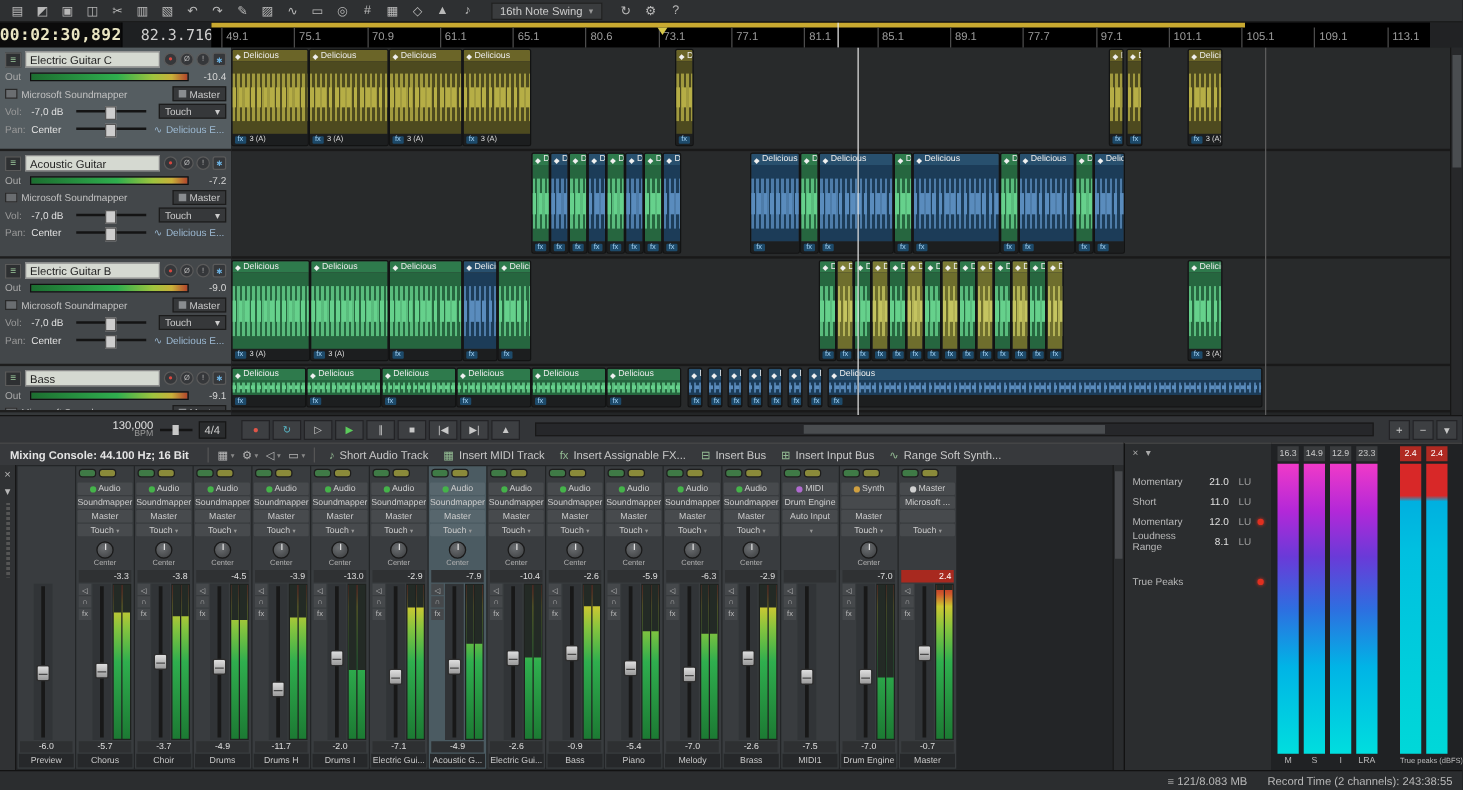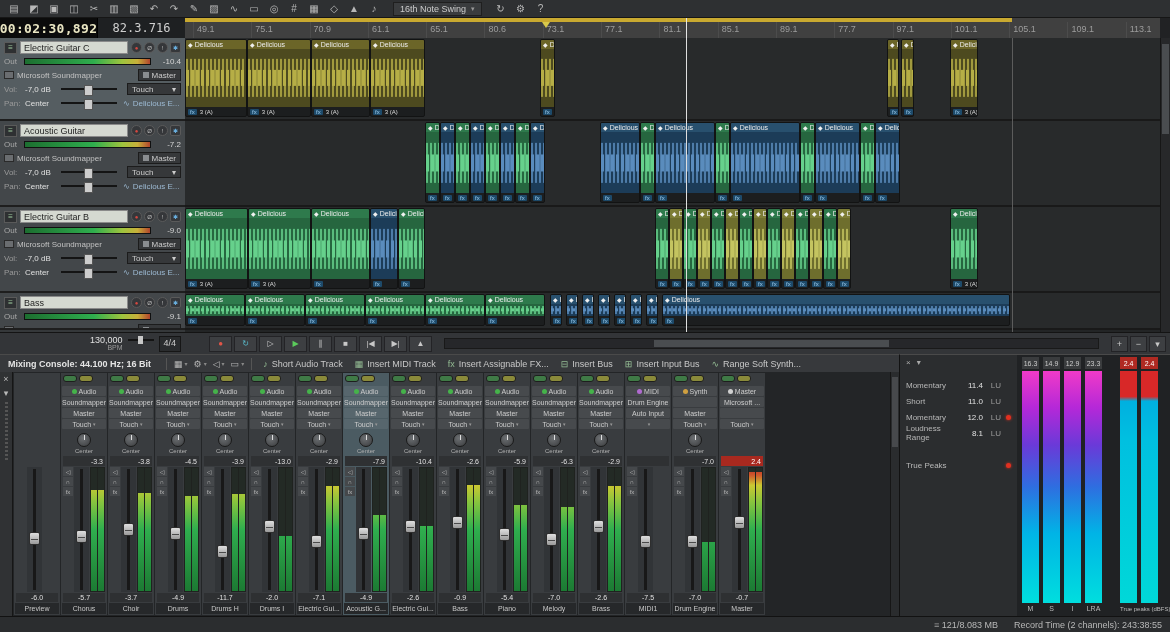--- a/index.html
+++ b/index.html
@@ -9,21 +9,21 @@
 
 
 #menubar{position:absolute;left:0;top:0;width:1170px;height:18px;background:#2e3032;border-bottom:1px solid #161616;display:flex;align-items:center;gap:1px;padding:0 4px}
 .mico{width:20px;height:15px;display:flex;align-items:center;justify-content:center;font-size:10px;color:#b8b8b8;background:transparent;border:0}
 #swing{display:flex;align-items:center;gap:5px;background:#3a3c3e;border:1px solid #1f1f1f;height:14px;padding:0 6px;font-size:9px;color:#ccc;margin:0 8px;white-space:nowrap}
 #swing .dd{font-size:7px;color:#999}
 
 
 #timecode{position:absolute;left:0;top:18px;width:97px;height:20px;background:#0b0b0b;color:#e9e5c2;font-size:13px;font-weight:bold;display:flex;align-items:center;justify-content:center;font-family:"DejaVu Sans Mono",monospace;letter-spacing:.3px}
 #beats{position:absolute;left:97px;top:18px;width:88px;height:20px;background:#1e2022;color:#cfcfcf;font-size:12px;display:flex;align-items:center;justify-content:center;border-left:1px solid #000;font-family:"DejaVu Sans Mono",monospace}
-#ruler{position:absolute;left:185px;top:18px;width:975px;height:36px;background:#404040;overflow:hidden;border-bottom:1px solid #161616}
+#ruler{position:absolute;left:169px;top:18px;width:975px;height:36px;background:#000000;overflow:hidden;border-bottom:1px solid #161616}
 #loopbar{position:absolute;left:0;top:0;height:4px;width:827px;background:#c9a930}
 #ticks{position:absolute;left:8px;top:4px;right:0;bottom:0;display:flex}
 .tick{width:58.3px;flex:none;border-left:1px solid #4c4c4c;padding-left:3px;font-size:9px;color:#9c9c9c;line-height:15px;overflow:hidden}
 #rulerph{position:absolute;left:501px;top:0;bottom:0;width:1px;background:#e6e6e6}
 #marker1{position:absolute;left:357px;top:4px;width:0;height:0;border-left:4px solid transparent;border-right:4px solid transparent;border-top:6px solid #d8c84a}
 
 
 #headers{position:absolute;left:0;top:38px;width:185px;height:294px;background:#35383a;overflow:hidden}
 .thead{position:relative;border-bottom:2px solid #1e1e1e;background:#43474a;overflow:hidden;padding:2px 4px 0}
 .thead.selected{background:#555d61}
@@ -69,21 +69,21 @@
 .k-blue2{--bg:#1c3c58;--wave:#5a8cbd;--head:#28506e}
 .k-green{--bg:#26663f;--wave:#66d18c;--head:#2e7a4c}
 .k-yellow{--bg:#6e6e2d;--wave:#c4c460;--head:#7d7d36}
 #playhead{position:absolute;left:501px;top:0;bottom:0;width:1px;background:#dedede;z-index:6}
 #projend{position:absolute;left:827px;top:0;bottom:0;width:1px;background:#5c5c5c;z-index:5}
 #vscroll{position:absolute;left:1160px;top:38px;width:10px;height:294px;background:#27282a;border-left:1px solid #161616}
 #vscroll .thumb{position:absolute;left:1px;right:1px;top:6px;height:90px;background:#4a4d50}
 
 
 #transport{position:absolute;left:0;top:332px;width:1170px;height:22px;background:#333538;border-top:1px solid #141414;display:flex;align-items:center;gap:2px;padding:0 4px}
-.bpmgroup{display:flex;gap:5px;margin-left:86px;margin-right:26px}
+.bpmgroup{display:flex;align-items:center;gap:5px;margin-left:86px;margin-right:10px}
 .bpmcol{display:flex;flex-direction:column;align-items:flex-end;line-height:8px}
 .bpmval{font-size:9px;color:#e0e0e0}
 .bpmlbl{font-size:7px;color:#999}
 .minislider{width:26px;height:8px;position:relative}
 .minislider::before{content:"";position:absolute;left:0;right:0;top:3px;height:2px;background:#141414}
 .minislider::after{content:"";position:absolute;left:10px;top:0;width:5px;height:8px;background:#c8c8c8}
 .tsig{background:#2a2c2e;border:1px solid #161616;font-size:9px;color:#ccc;padding:1px 4px}
 .tbtn2{width:23px;height:16px;background:#3d3f42;border:1px solid #232326;color:#c8c8c8;font-size:8px;display:flex;align-items:center;justify-content:center;white-space:nowrap}
 .c-rec{color:#e05548}.c-play{color:#5bcb5b}.c-loop{color:#58b8c8}
 #hscroll{flex:1;height:11px;background:#26272a;border:1px solid #191919;position:relative;margin:0 10px}
@@ -2055,21 +2055,21 @@
 
 <div id="loudness">
   <div class="lhead">
     <button>×</button>
     <button>▾</button>
   </div>
   <div>
 
       <div class="lrow">
         <span class="llabel">Momentary</span>
-        <span class="lval">11.4</span>
+        <span class="lval">21.0</span>
         <span class="lunit">LU</span>
         <span class="ledslot"></span>
       </div>
 
       <div class="lrow">
         <span class="llabel">Short</span>
         <span class="lval">11.0</span>
         <span class="lunit">LU</span>
         <span class="ledslot"></span>
       </div>

